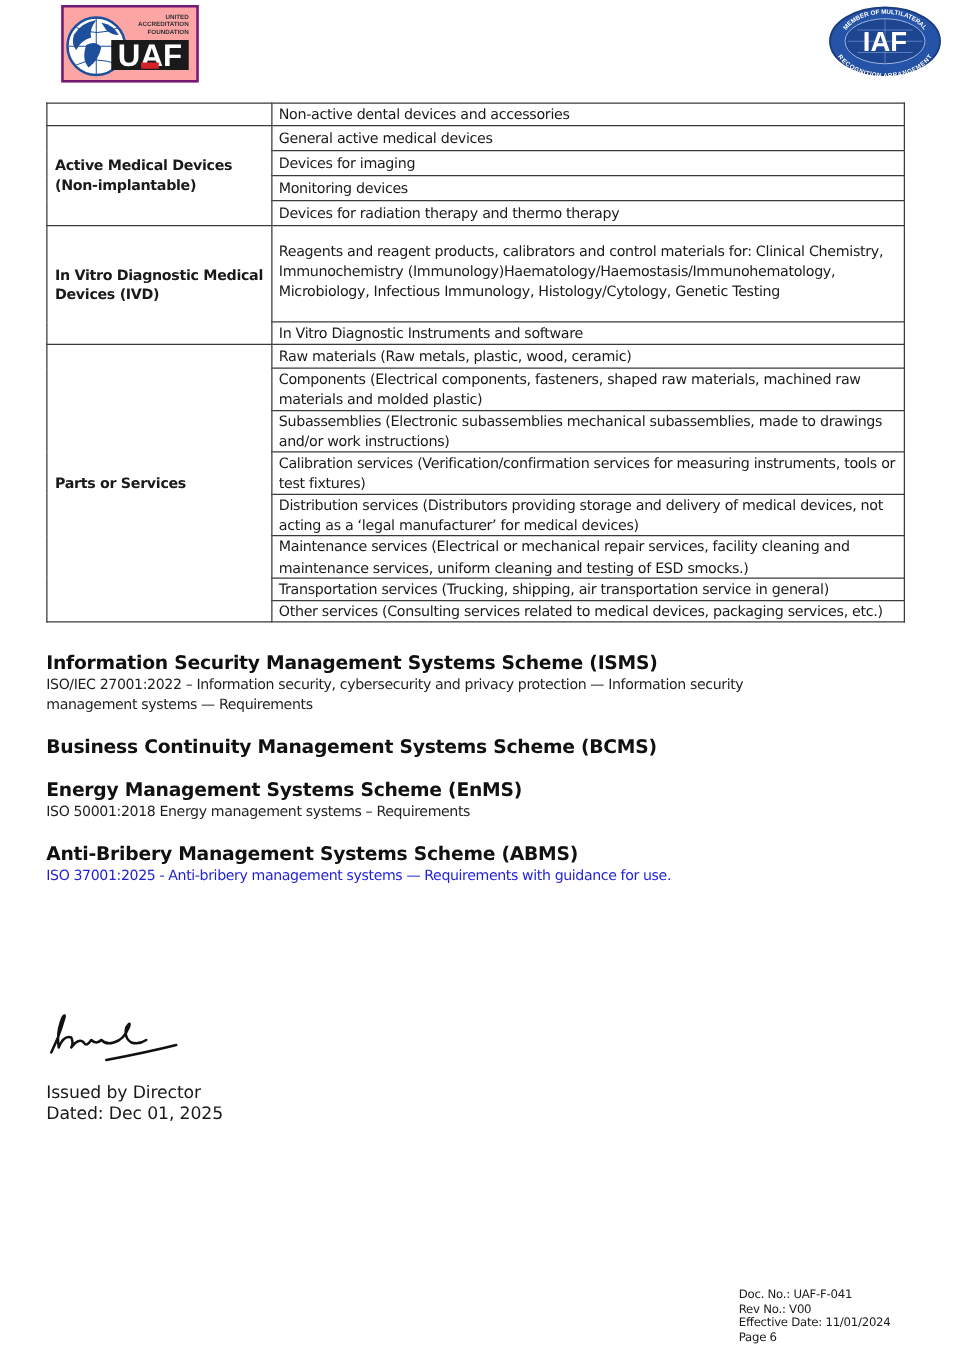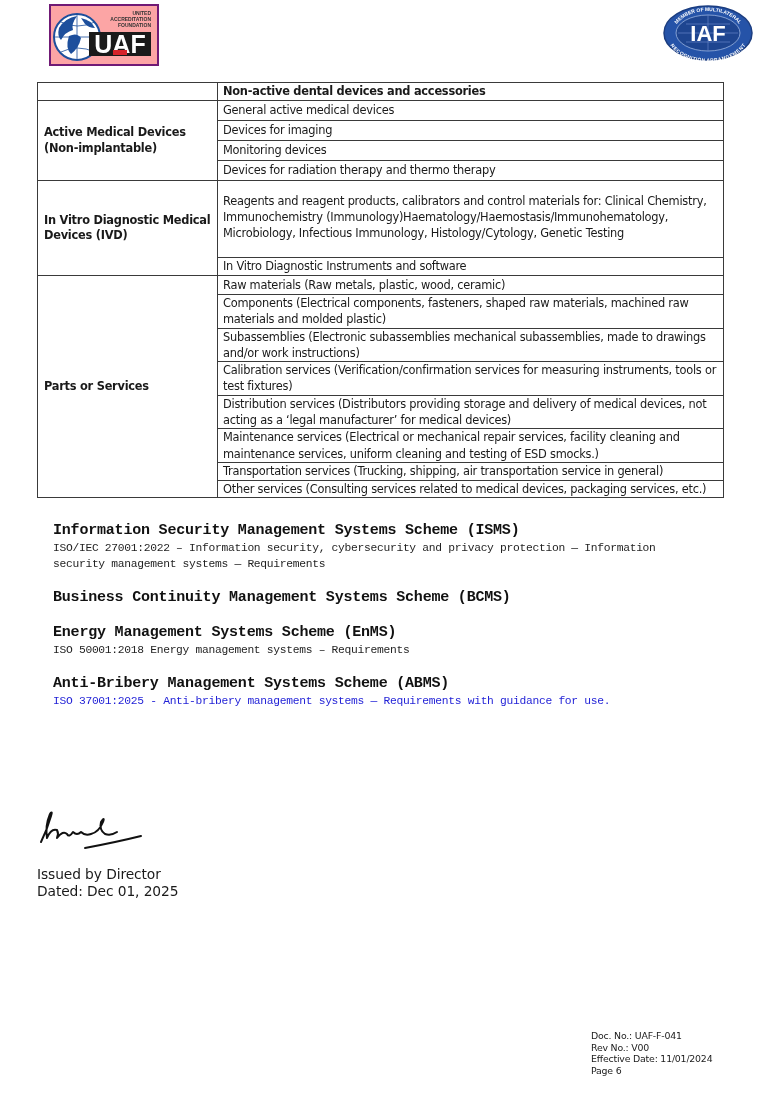--- a/index.html
+++ b/index.html
@@ -15,29 +15,29 @@
   .logo-iaf { position: absolute; left: 638px; top: 4px; width: 92px; height: 58px; margin-left: 24px; }
   .doc-table {
     position: absolute; left: 37px; top: 82px; width: 686px;
     border-collapse: collapse; table-layout: fixed;
     font-size: 11.4px; line-height: 15.5px; letter-spacing: -0.25px;
   }
   .doc-table td { border: 1px solid #3a3a3a; padding: 0 0 0 5px; vertical-align: top; }
   .doc-table td.group { vertical-align: middle; padding-left: 6px; font-weight: bold; }
   .doc-table col.c1 { width: 180px; }
   .doc-table col.c2 { width: 506px; }
-  .doc-table tr.h1 td.item { height: 17px; font-weight: bold; }
+  .doc-table tr.h1 td.item { height: 17px; }
   .doc-table tr.h1 td.item { line-height: 17px; }
   .doc-table td.item { line-height: 16px; }
   .doc-table td.item.two { line-height: 16.3px; }
   .sections {
     position: absolute; left: 37px; top: 521px; width: 700px;
     font-size: 11.3px; letter-spacing: -0.3px;
   }
-  .section { margin: 0 0 16px 16px; font-family: Liberation Mono, monospace; }
+  .section { margin: 0 0 16px 0; }
   .section h2 {
     margin: 0; font-size: 15px; font-weight: bold; line-height: 19px; letter-spacing: -0.2px;
     color: #111;
   }
   .section p { margin: 0; line-height: 16px; color: #1f1f1f; }
   .section p.blue { color: #1f1fd6; }
   .signature { position: absolute; left: 37px; top: 808px; width: 120px; height: 48px; }
   .issued {
     position: absolute; left: 37px; top: 866px; font-size: 13.8px; line-height: 17px; color: #1a1a1a;
     letter-spacing: -0.1px;

